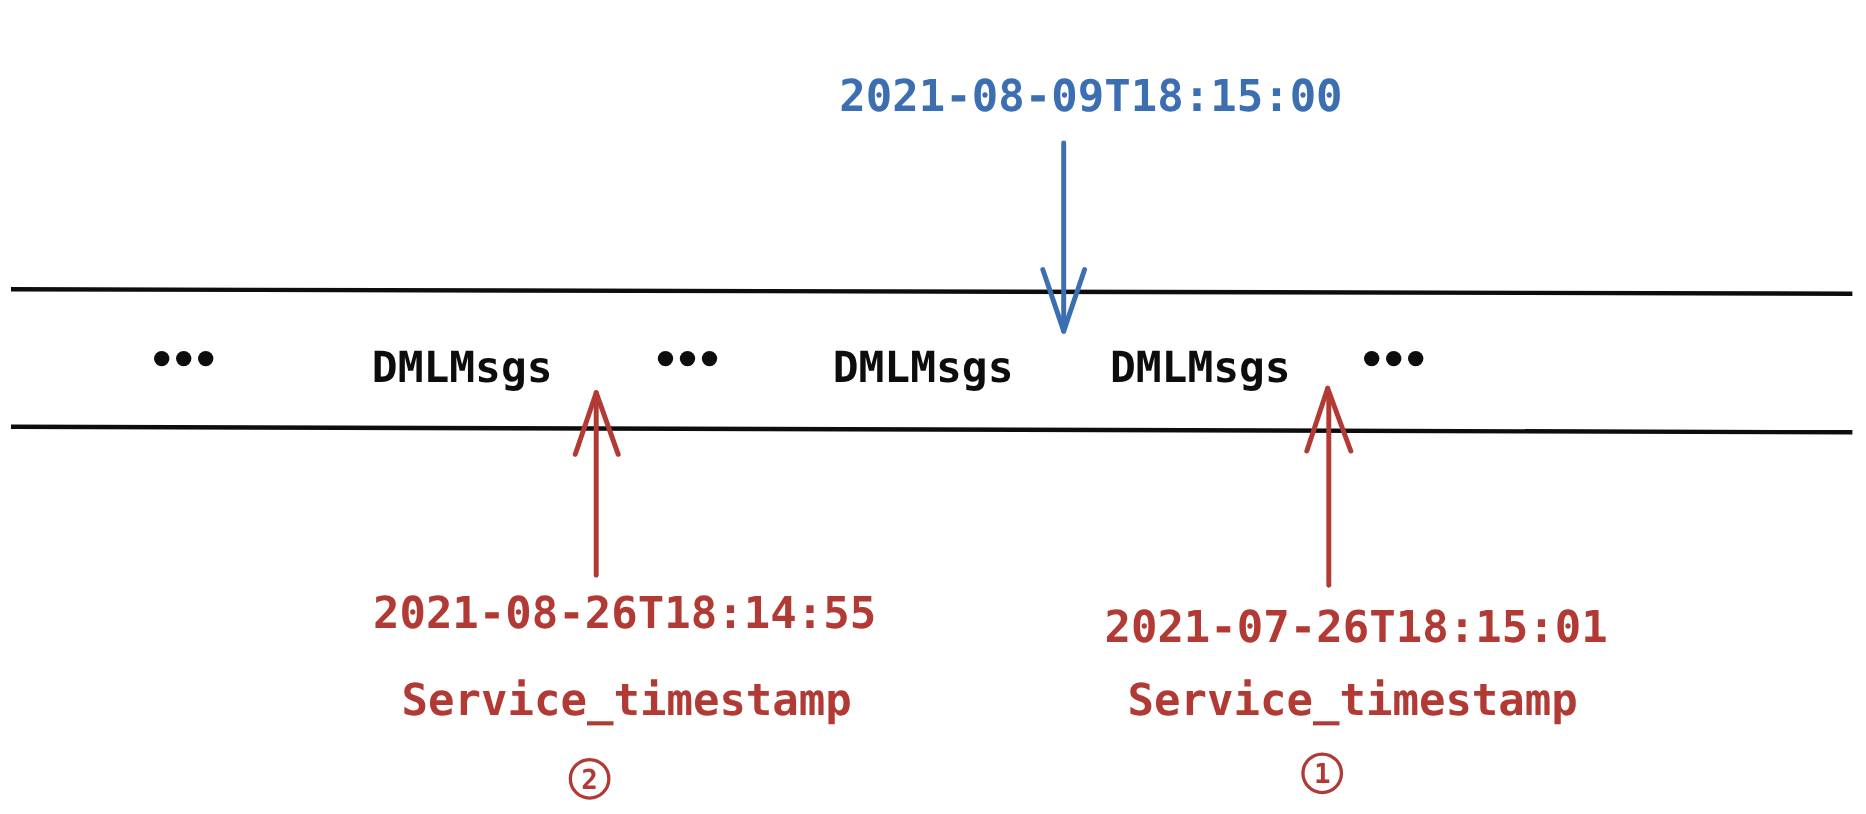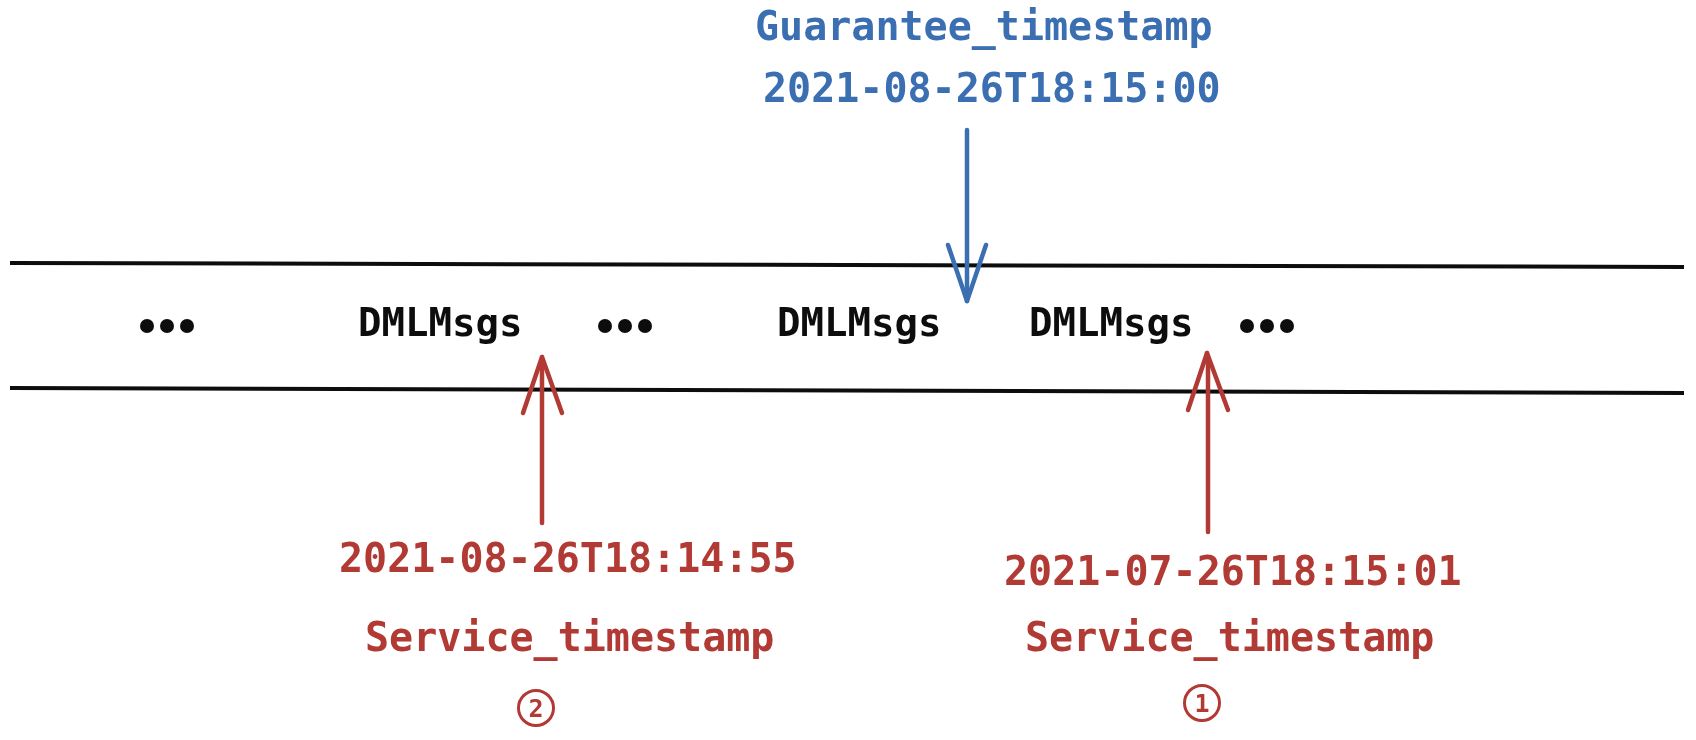--- a/index.html
+++ b/index.html
@@ -14,21 +14,21 @@
   .mono { font-family: "DejaVu Sans Mono", "Liberation Mono", monospace; font-weight: bold; }
   .abs { position: absolute; white-space: nowrap; }
 
   .blue-text  { color: #3b6fb2; }
   .red-text   { color: #b23a34; }
   .black-text { color: #0d0d0d; }
 
   .guarantee-label { left: 755px; top: 4px;  font-size: 40px; line-height: 44px; }
   .guarantee-value { left: 763px; top: 66px; font-size: 40px; line-height: 44px; }
 
-  .dml { top: 301px; font-size: 39px; line-height: 44px; margin-left: 20px; }
+  .dml { top: 313px; font-size: 39px; line-height: 44px; }
   .dml-1 { left: 338px; }
   .dml-2 { left: 757px; }
   .dml-3 { left: 1009px; }
 
   .dots { top: 319px; height: 14px; display: flex; gap: 6px; }
   .dots-1 { left: 140px; }
   .dots-2 { left: 598px; }
   .dots-3 { left: 1240px; }
   .dot { width: 14px; height: 14px; border-radius: 50%; background: #0d0d0d; }
 
@@ -51,22 +51,21 @@
   .marker-2 { left: 536px;  top: 708px; }
   .marker-1 { left: 1202px; top: 703px; }
 
   svg.overlay { position: absolute; left: 0; top: 0; pointer-events: none; }
 </style>
 </head>
 <body>
 
 <div id="stage">
 
-  <div class="abs mono blue-text guarantee-label">Guarantee_timestamp</div>
-  <div class="abs mono blue-text guarantee-value">2021-08-26T18:15:00</div>
+  <div class="abs mono blue-text guarantee-value">2021-08-09T18:15:00</div>
 
   <div class="abs dots dots-1">
     <span class="dot"></span>
     <span class="dot"></span>
     <span class="dot"></span>
   </div>
 
   <div class="abs mono black-text dml dml-1">DMLMsgs</div>
 
   <div class="abs dots dots-2">

